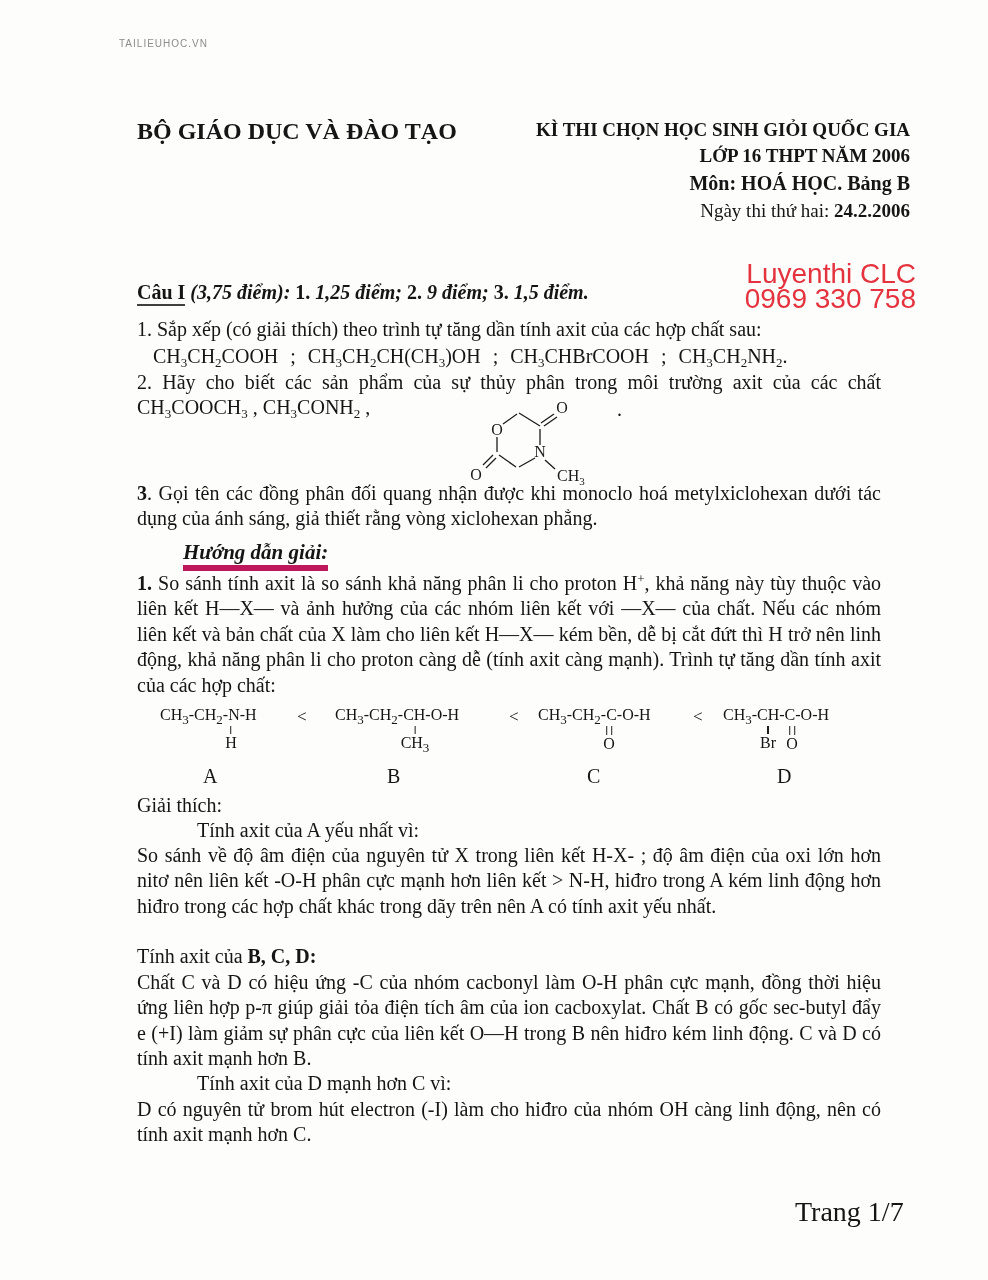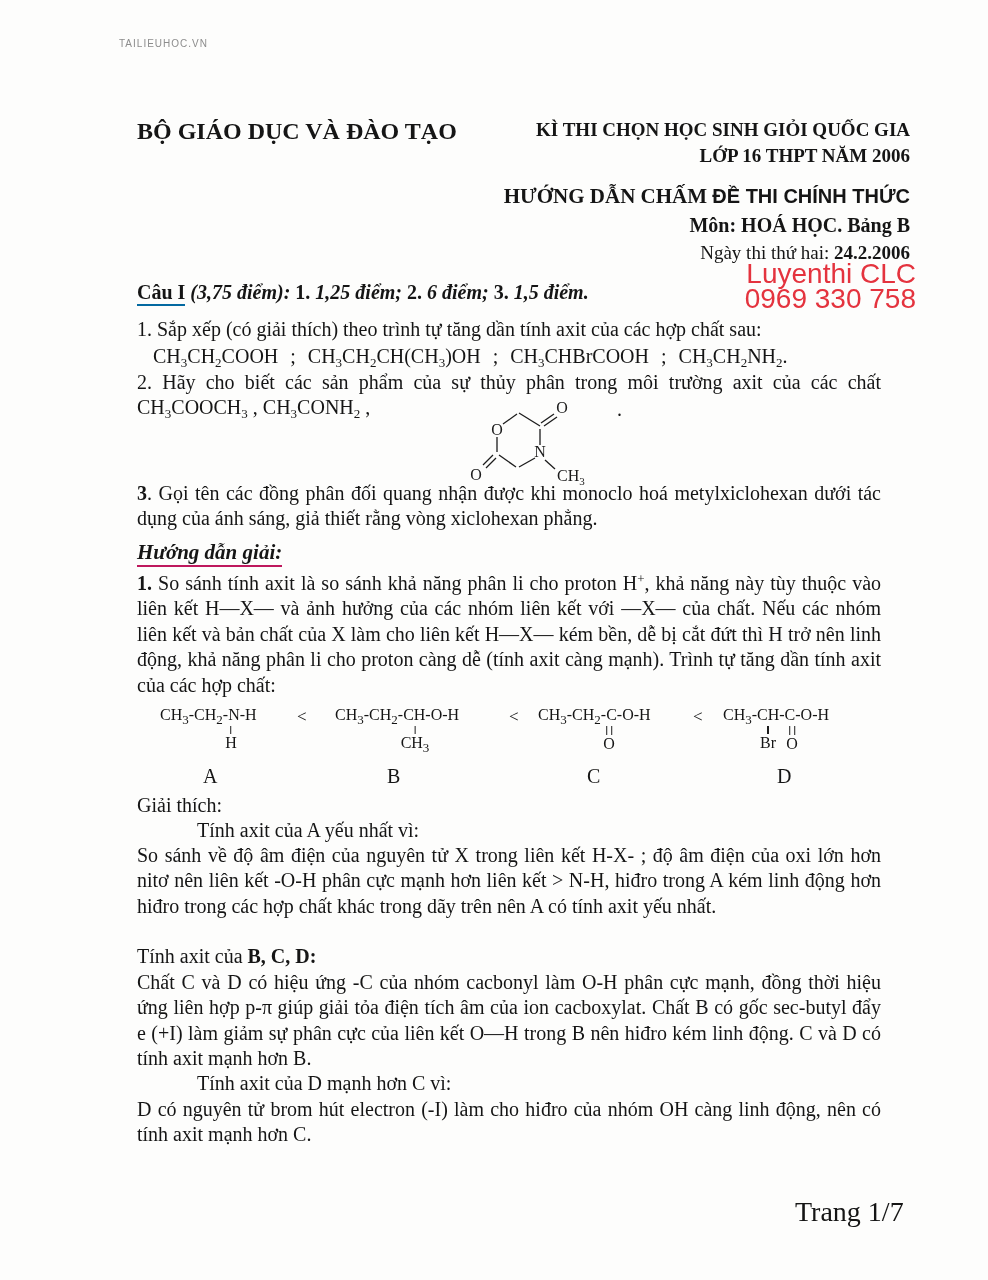--- a/index.html
+++ b/index.html
@@ -19,30 +19,30 @@
   .guide{margin-top:13px;font-size:21px;font-weight:700;line-height:29px;white-space:nowrap;}
   .guide .g2{font-family:"Liberation Sans","DejaVu Sans",sans-serif;font-size:20px;}
   .mon{font-size:20px;font-weight:700;line-height:28px;}
   .ngay{font-size:19px;line-height:27px;}
   .redmark{
     right:72px;top:261px;text-align:right;line-height:25px;
     font-family:"Liberation Sans","DejaVu Sans",sans-serif;
     font-size:28px;color:#e4333e;
   }
   .cau{left:137px;top:281px;font-size:20px;font-weight:700;}
-  .cau .title{border-bottom:2px solid #0369a1;padding-bottom:1px;margin-top:28px;}
+  .cau .title{border-bottom:2px solid #404040;padding-bottom:1px;margin-top:28px;}
   .cau i{font-style:italic;}
   .para{left:137px;width:744px;font-size:20px;line-height:25.4px;text-align:justify;}
   .line{left:137px;width:744px;font-size:20px;line-height:25.4px;white-space:nowrap;}
   .wsp{word-spacing:7px;margin-left:16px;}
   .indent{left:197px;}
   sub{font-size:13px;vertical-align:-4px;line-height:0;}
   sup{font-size:13px;vertical-align:7px;line-height:0;}
   .hdg{left:137px;top:540px;font-size:21px;font-weight:700;font-style:italic;}
-  .hdg span{border-bottom:2px solid #be185d;padding-bottom:1px;}
+  .hdg span{border-bottom:6px solid #be185d;padding-bottom:1px;margin-left:46px;}
   
   .ring-svg{left:458px;top:397px;}
   .ring-svg line{stroke:#1c1c1c;stroke-width:1.3;}
   .ring-svg text{font-family:"Liberation Serif","DejaVu Serif",serif;font-size:16px;fill:#1c1c1c;}
   .ring-svg .subsp{font-size:11px;}
   .straydot{left:617px;top:398px;font-size:20px;}
   
   .frow{left:137px;top:706px;width:744px;height:95px;}
   .f-item{position:absolute;top:0;font-size:16px;white-space:nowrap;}
   .f-lt{position:absolute;top:1px;font-size:17px;}
@@ -55,32 +55,31 @@
 </style>
 </head>
 <body>
 
 <div class="abs scanmark">TAILIEUHOC.VN</div>
 
 <div class="abs ministry">BỘ GIÁO DỤC VÀ ĐÀO TẠO</div>
 <div class="abs exam-block">
   <div class="exam1">KÌ THI CHỌN HỌC SINH GIỎI QUỐC GIA</div>
   <div class="exam2">LỚP 16 THPT NĂM 2006</div>
-  <div class="guide"><span class="g1">HƯỚNG DẪN CHẤM </span><span class="g2">ĐỀ THI CHÍNH THỨC</span></div>
   <div class="mon">Môn: HOÁ HỌC. Bảng B</div>
   <div class="ngay"><span>Ngày thi thứ hai: </span><b>24.2.2006</b></div>
 </div>
 
 <div class="abs redmark">
   <div>Luyenthi CLC</div>
   <div>0969 330 758</div>
 </div>
 
 <div class="abs cau">
-  <span class="title">Câu I</span><i> (3,75 điểm): </i><span>1. </span><i>1,25 điểm; </i><span>2. </span><i>6 điểm; </i><span>3. </span><i>1,5 điểm.</i>
+  <span class="title">Câu I</span><i> (3,75 điểm): </i><span>1. </span><i>1,25 điểm; </i><span>2. </span><i>9 điểm; </i><span>3. </span><i>1,5 điểm.</i>
 </div>
 
 <div class="abs line" style="top:317px">1. Sắp xếp (có giải thích) theo trình tự tăng dần tính axit của các hợp chất sau:</div>
 <div class="abs line wsp" style="top:344px">CH<sub>3</sub>CH<sub>2</sub>COOH ; CH<sub>3</sub>CH<sub>2</sub>CH(CH<sub>3</sub>)OH ; CH<sub>3</sub>CHBrCOOH ; CH<sub>3</sub>CH<sub>2</sub>NH<sub>2</sub>.</div>
 
 <div class="abs para" style="top:370px">2. Hãy cho biết các sản phẩm của sự thủy phân trong môi trường axit của các chất CH<sub>3</sub>COOCH<sub>3</sub> , CH<sub>3</sub>CONH<sub>2</sub> ,</div>
 
 <svg class="abs ring-svg" width="190" height="110" viewBox="0 0 190 110">
   <line x1="45" y1="27" x2="59" y2="17"></line>
   <line x1="61" y1="16" x2="82" y2="29"></line>

